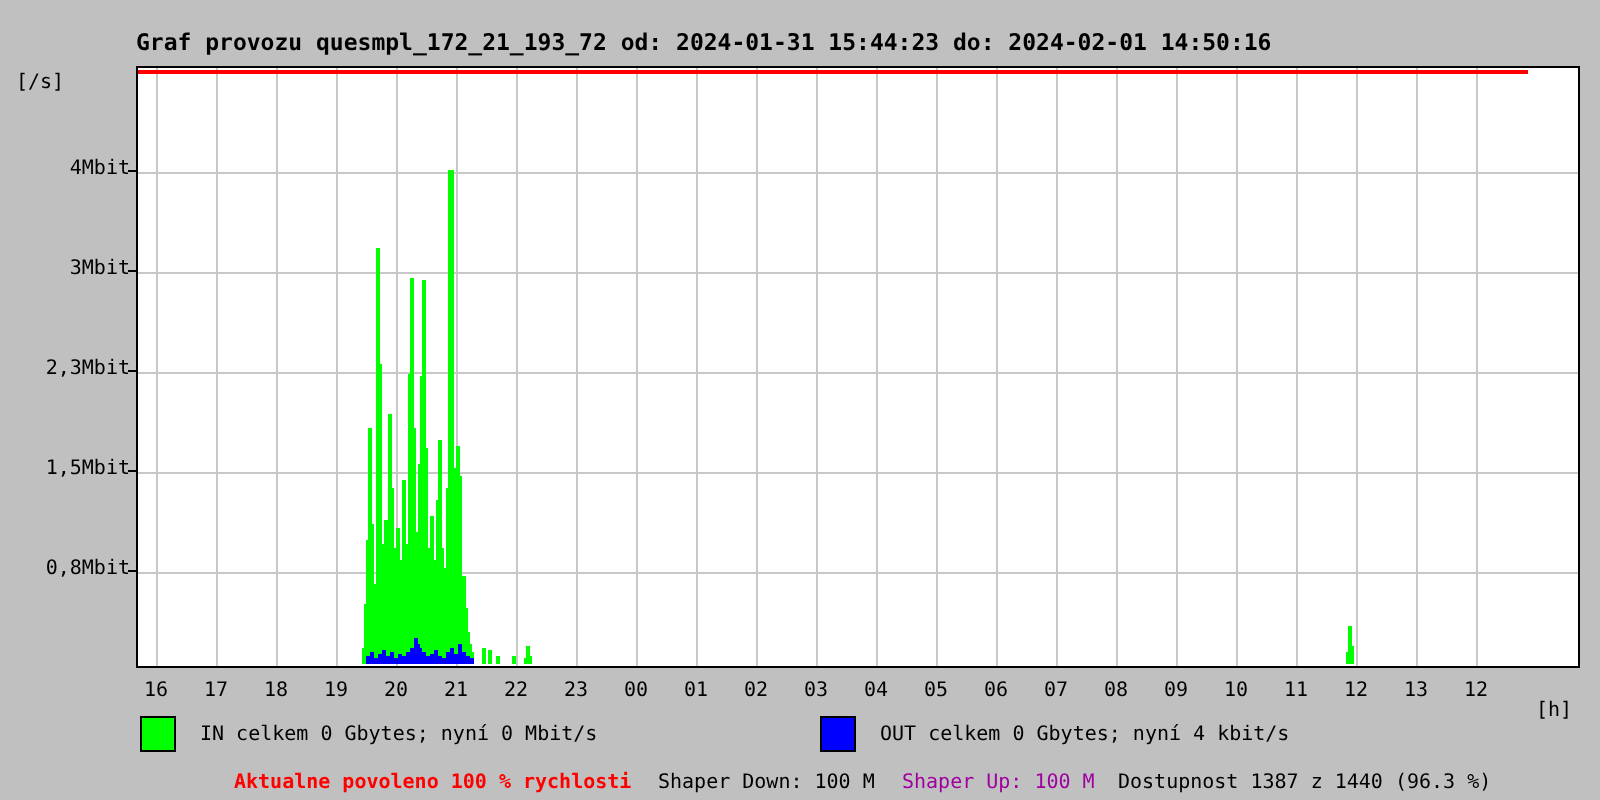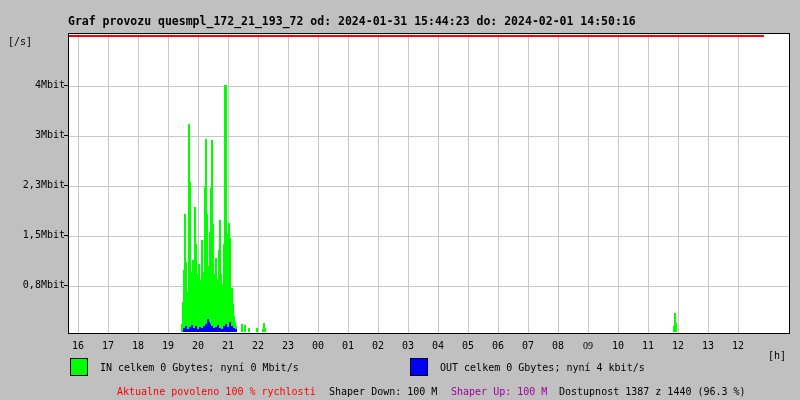--- a/index.html
+++ b/index.html
@@ -193,34 +193,34 @@
       <div class="x-tick-label" style="left: 276px;">23</div>
       <div class="x-tick-label" style="left: 306px;">00</div>
       <div class="x-tick-label" style="left: 336px;">01</div>
       <div class="x-tick-label" style="left: 366px;">02</div>
       <div class="x-tick-label" style="left: 396px;">03</div>
       <div class="x-tick-label" style="left: 426px;">04</div>
       <div class="x-tick-label" style="left: 456px; text-align: center;">05</div>
       <div class="x-tick-label" style="left: 486px;">06</div>
       <div class="x-tick-label" style="left: 516px; text-align: center;">07</div>
       <div class="x-tick-label" style="left: 546px;">08</div>
-      <div class="x-tick-label" style="left: 576px; font-family: Liberation Serif, serif;">09</div>
+      <div class="x-tick-label" style="left: 576px;">09</div>
       <div class="x-tick-label" style="left: 606px;">10</div>
       <div class="x-tick-label" style="left: 636px;">11</div>
       <div class="x-tick-label" style="left: 666px;">12</div>
       <div class="x-tick-label" style="left: 696px;">13</div>
       <div class="x-tick-label" style="left: 726px;">12</div>
     </div>
 
   <div class="x-unit">[h]</div>
 
   <div class="legend-swatch" id="in-swatch" style="left: 70px; background: rgb(0, 255, 0);"></div>
   <div class="legend-label" style="left:100px;">IN celkem 0 Gbytes; nyní 0 Mbit/s</div>
 
   <div class="legend-swatch" id="out-swatch" style="left: 410px; background: rgb(0, 0, 255);"></div>
   <div class="legend-label" style="left:440px;">OUT celkem 0 Gbytes; nyní 4 kbit/s</div>
 
-  <div class="status-item" id="status-allowed" style="left: 117px; color: rgb(255, 0, 0);">Aktualne povoleno 100 % rychlosti</div>
+  <div class="status-item" id="status-allowed" style="left: 117px; color: rgb(255, 0, 0); font-weight: bold;">Aktualne povoleno 100 % rychlosti</div>
   <div class="status-item" id="status-shaper-down" style="left: 329px; color: rgb(0, 0, 0);">Shaper Down: 100 M</div>
   <div class="status-item" id="status-shaper-up" style="left: 451px; color: rgb(160, 0, 160);">Shaper Up: 100 M</div>
   <div class="status-item" id="status-availability" style="left: 559px; color: rgb(0, 0, 0);">Dostupnost 1387 z 1440 (96.3 %)</div>
 
 </div>
 
 </body></html>

